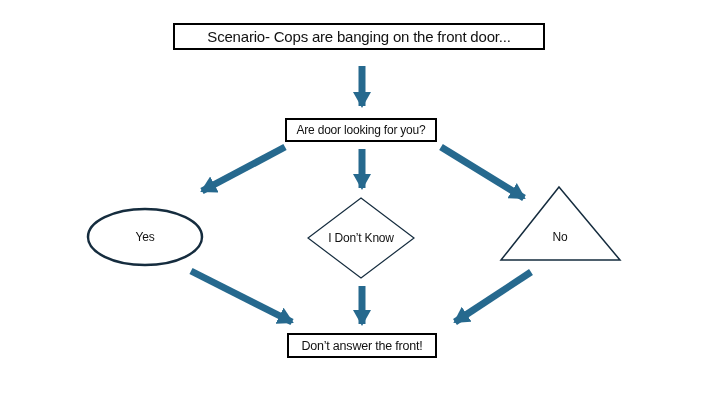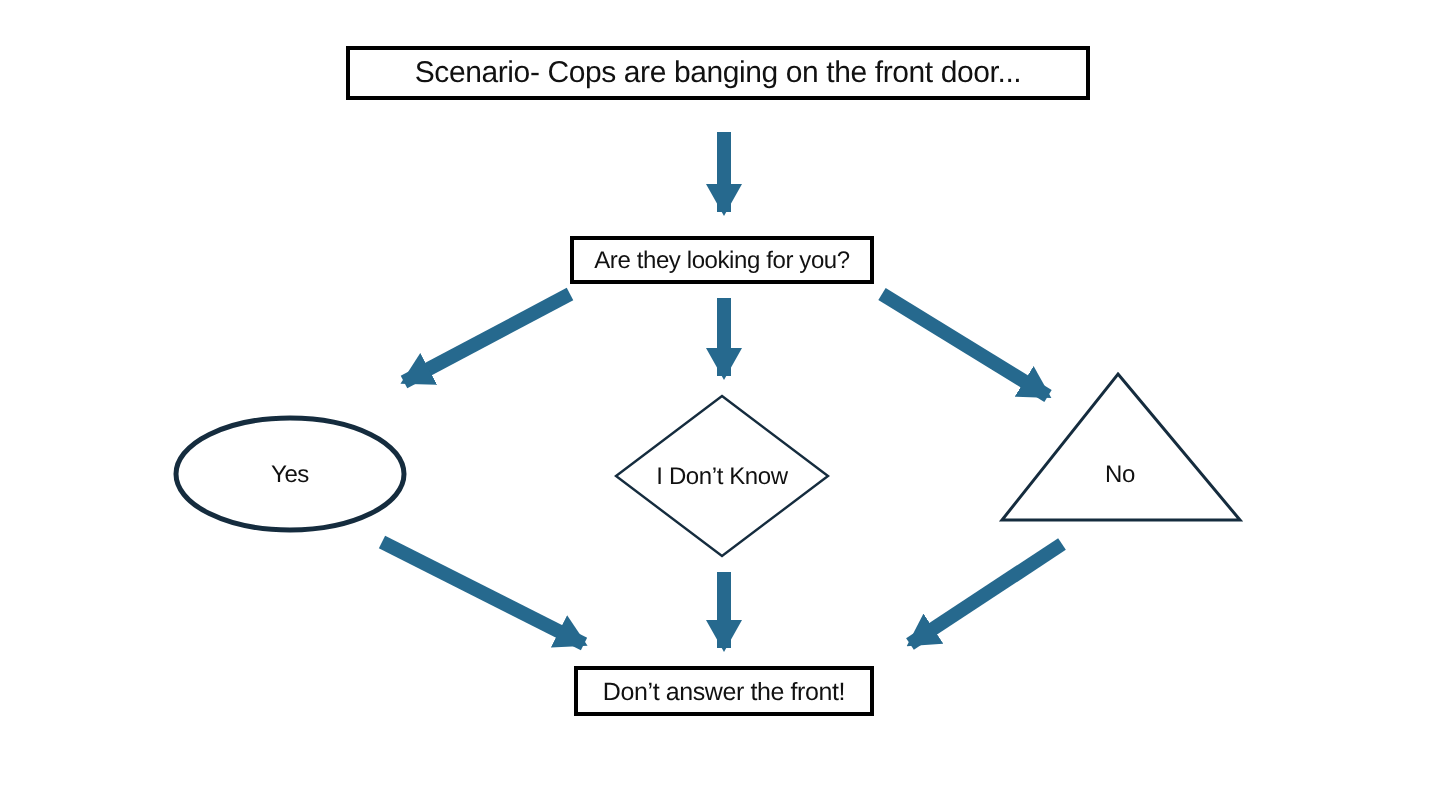--- a/index.html
+++ b/index.html
@@ -62,20 +62,20 @@
 
     <polygon class="shape" points="559,187 620,260 501,260" style="stroke:var(--outline);stroke-width:1.5;"></polygon>
     <text class="shape-label" x="560" y="238" text-anchor="middle" dominant-baseline="middle">No</text>
   </svg>
 
   <div class="box title-box">
     <span>Scenario- Cops are banging on the front door...</span>
   </div>
 
   <div class="box question-box">
-    <span>Are they looking for you?</span>
+    <span>Are door looking for you?</span>
   </div>
 
   <div class="box outcome-box">
     <span>Don’t answer the front!</span>
   </div>
 
 </div>
 
 </body></html>

